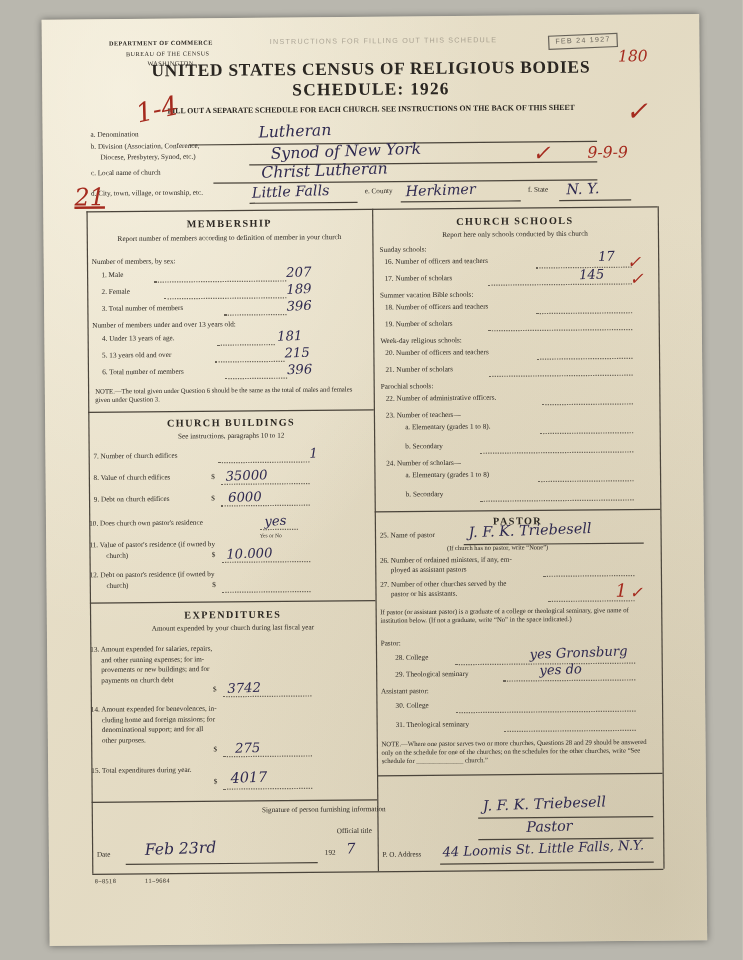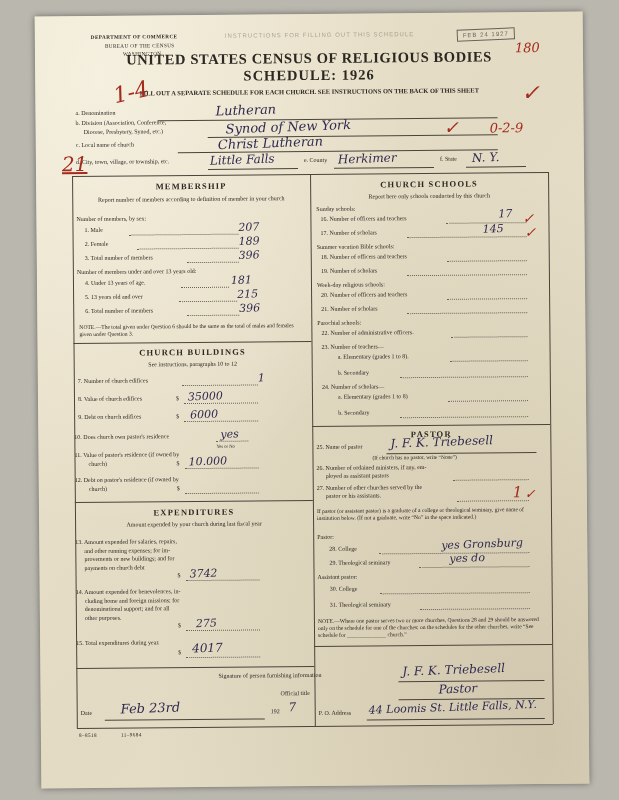--- a/index.html
+++ b/index.html
@@ -103,21 +103,21 @@
 
     <div class="t xs" style="left:18px;top:82px;">a.  Denomination</div>
     <div class="line" style="left:100px;top:93px;width:340px;"></div>
     <div class="hw" style="left:158px;top:76px;font-size:13px;">Lutheran</div>
 
     <div class="t xs" style="left:18px;top:92px;">b.  Division (Association, Conference,</div>
     <div class="t xs" style="left:26px;top:101px;">Diocese, Presbytery, Synod, etc.)</div>
     <div class="line" style="left:150px;top:110px;width:290px;"></div>
     <div class="hw" style="left:168px;top:93px;font-size:13px;">Synod of New York</div>
     <div class="red" style="left:386px;top:92px;font-size:18px;">✓</div>
-    <div class="red" style="left:432px;top:96px;font-size:13px;">0-2-9</div>
+    <div class="red" style="left:432px;top:96px;font-size:13px;">9-9-9</div>
 
     <div class="t xs" style="left:18px;top:114px;">c.  Local name of church</div>
     <div class="line" style="left:120px;top:125px;width:320px;"></div>
     <div class="hw" style="left:160px;top:109px;font-size:13px;">Christ Lutheran</div>
 
     <div class="t xs" style="left:18px;top:131px;">d.  City, town, village, or township, etc.</div>
     <div class="line" style="left:150px;top:142px;width:90px;"></div>
     <div class="hw" style="left:152px;top:126px;font-size:12px;">Little Falls</div>
     <div class="t xs" style="left:246px;top:131px;">e.  County</div>
     <div class="line" style="left:276px;top:142px;width:100px;"></div>

